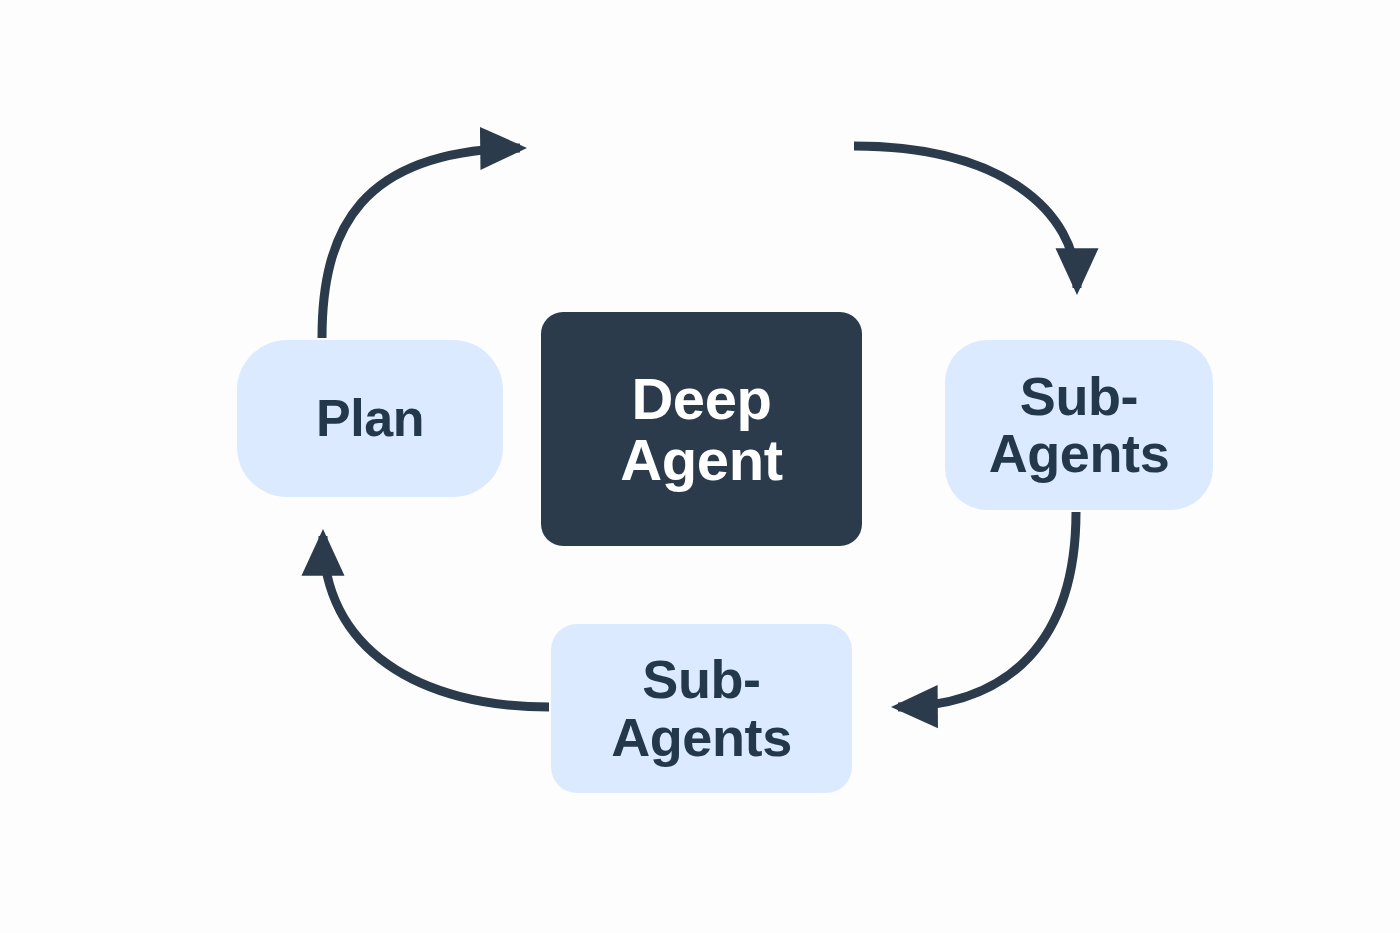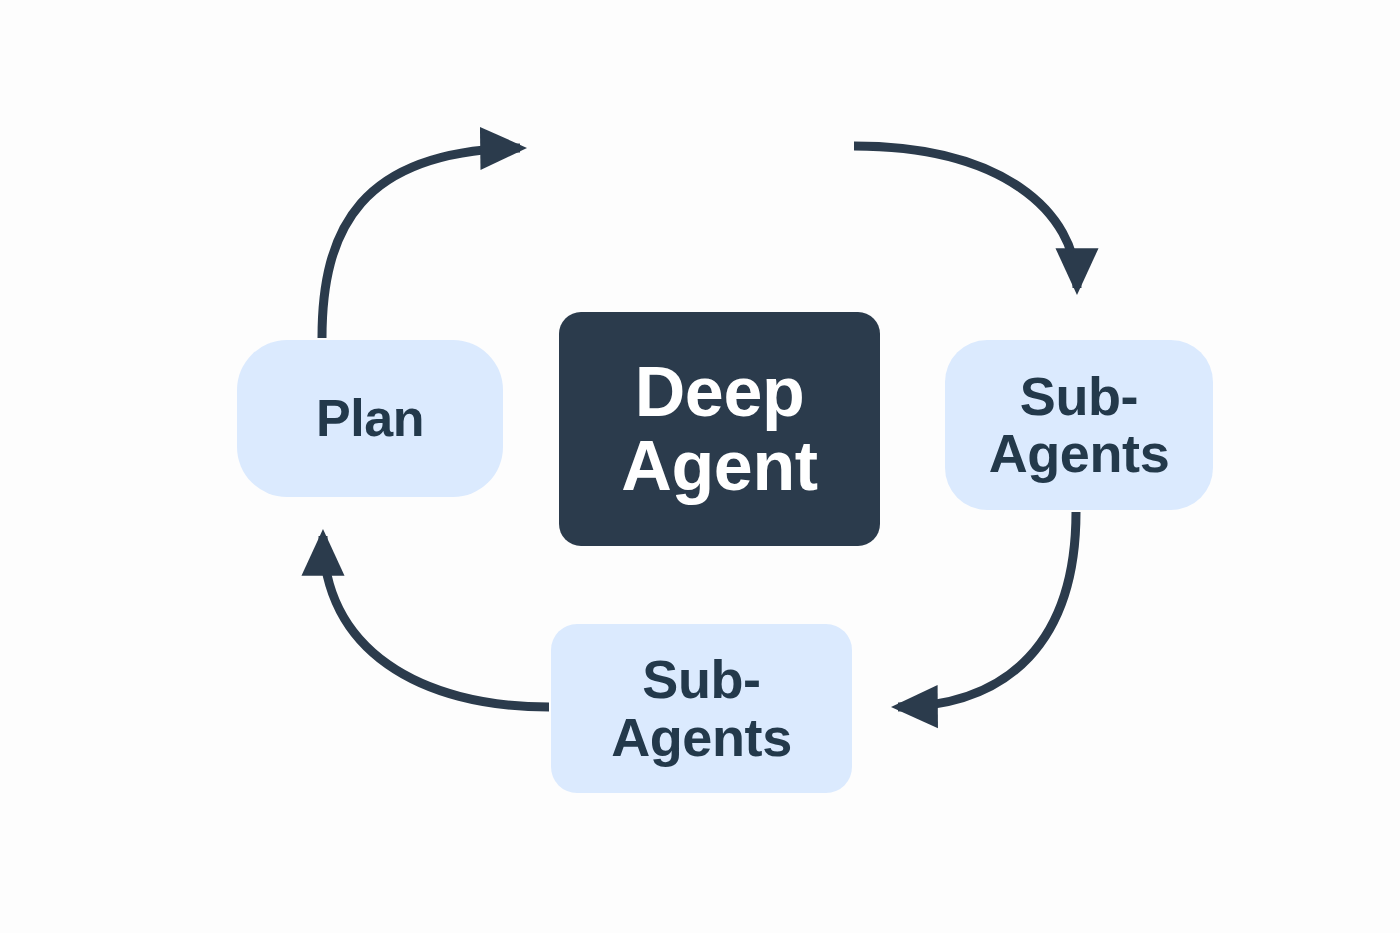--- a/index.html
+++ b/index.html
@@ -47,24 +47,24 @@
   
   #node-tools {
     left: 551px; top: 59px;
     width: 301px; height: 177px;
     border-radius: 26px;
     font-size: 56px;
     font-weight: 700;
   }
   
   #node-deep-agent {
-    left: 559px; top: 312px;
+    left: 541px; top: 312px;
     width: 321px; height: 234px;
     border-radius: 22px;
-    font-size: 70px;
+    font-size: 58px;
     font-weight: 700;
   }
   
   #node-plan {
     left: 190px; top: 340px;
     width: 266px; height: 157px;
     border-radius: 50px;
     font-size: 52px;
     font-weight: 700;
     margin-left: 47px;

